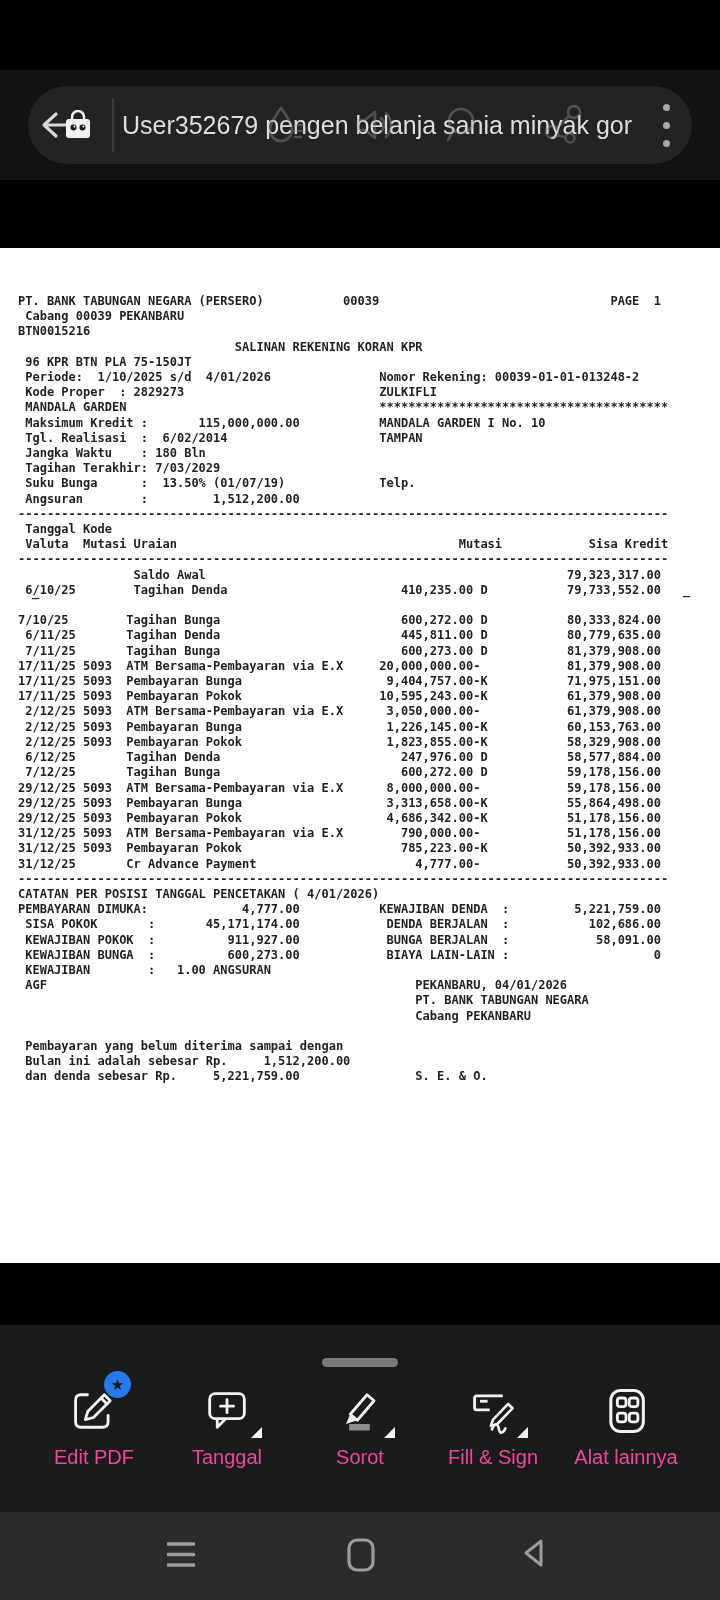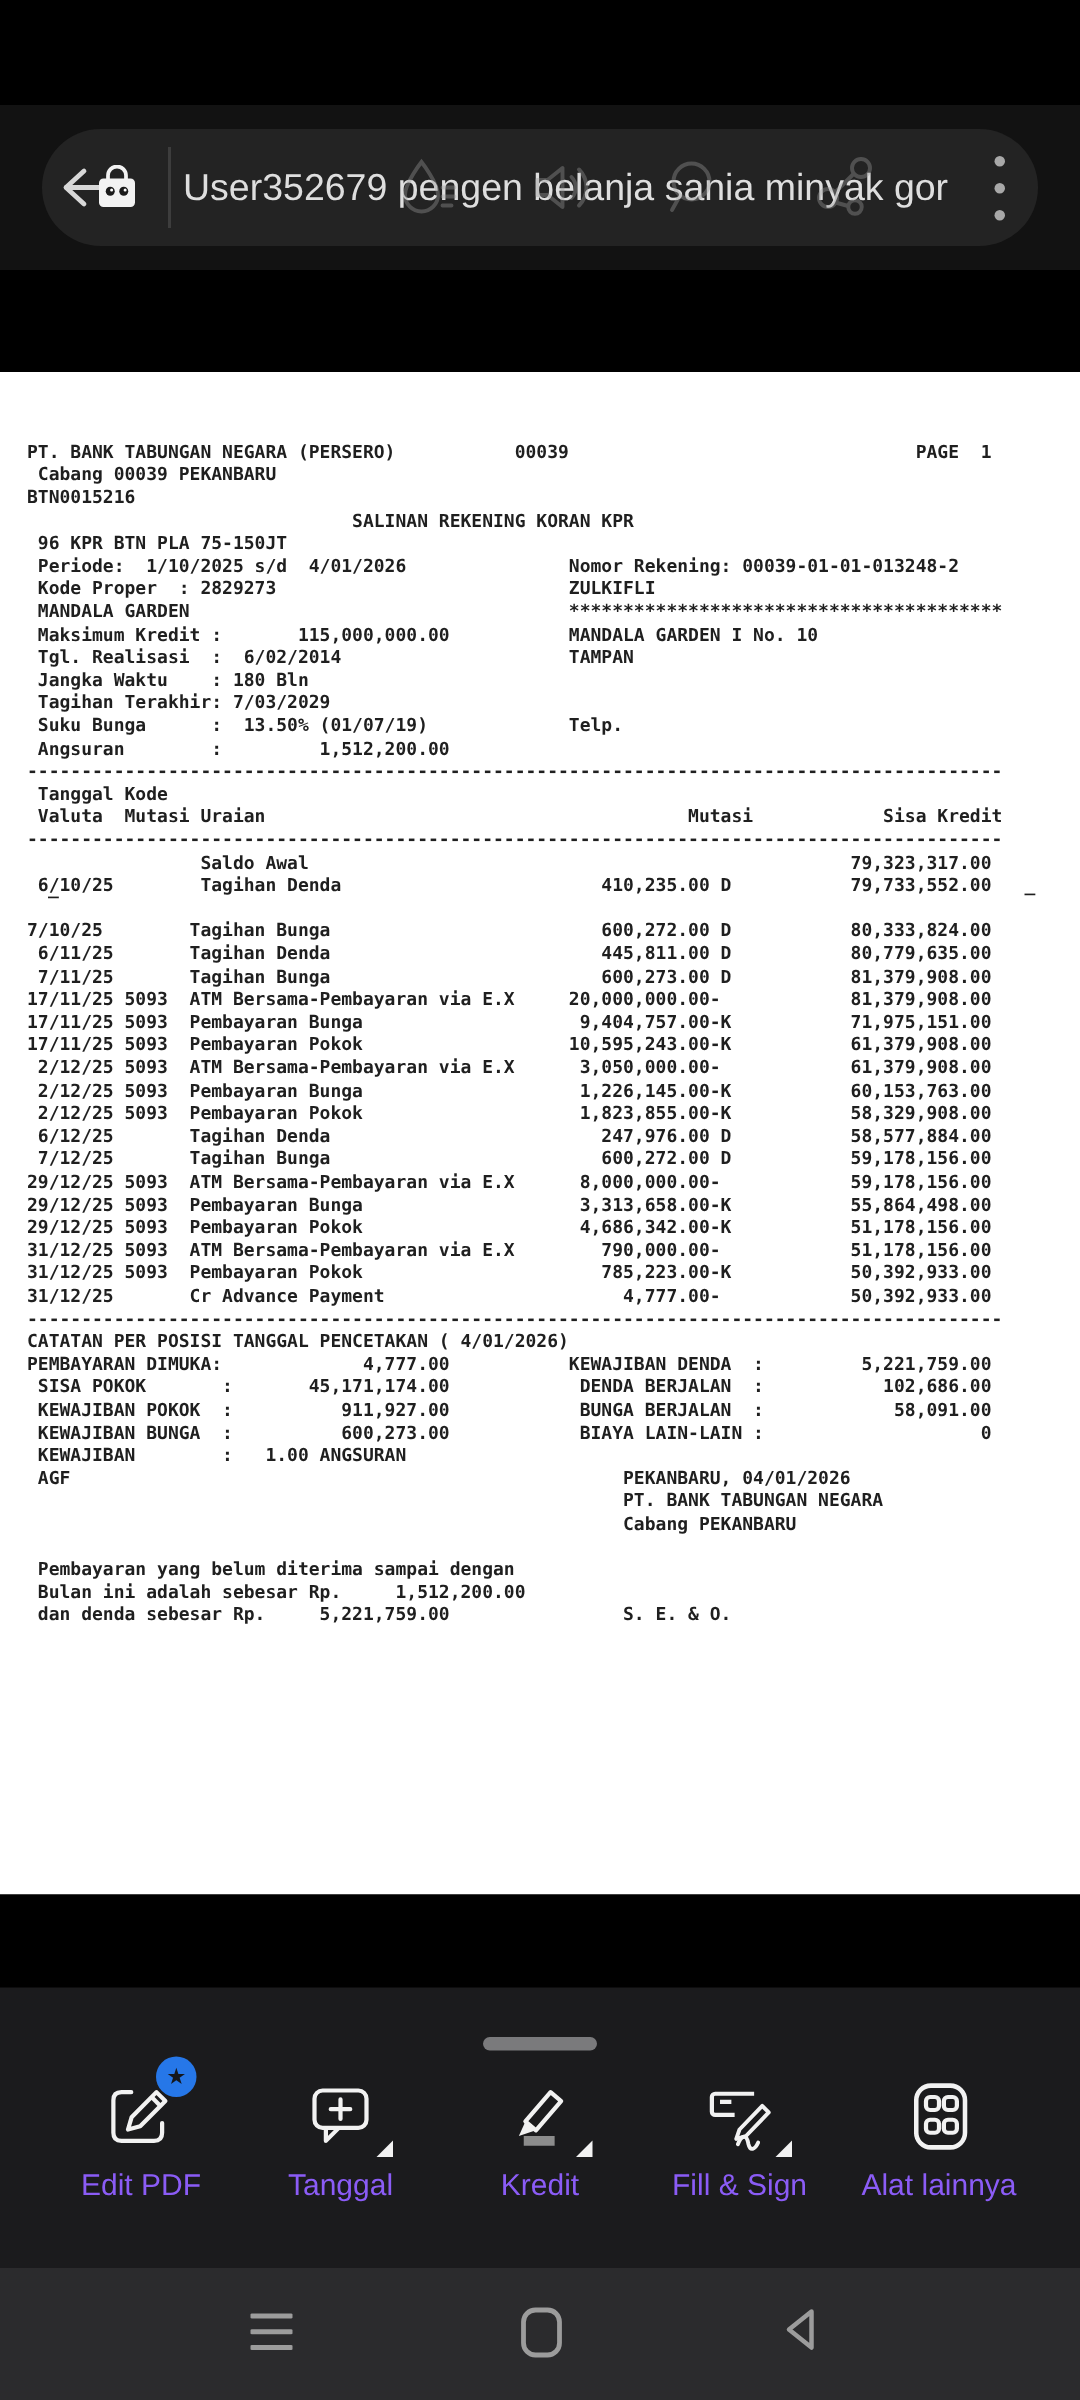--- a/index.html
+++ b/index.html
@@ -23,21 +23,21 @@
   .artifact{position:absolute;font-family:"DejaVu Sans Mono",monospace;font-size:12px;font-weight:bold;color:#1f1f1f;}
   #artifact-left{left:32px;top:337px;}
   #artifact-right{left:683px;top:335px;}
   
   #gap2{position:absolute;left:0;top:1263px;width:720px;height:62px;background:#000;}
   #bottom-sheet{position:absolute;left:0;top:1325px;width:720px;height:187px;background:#1b1b1d;}
   #drag-handle{position:absolute;left:322px;top:33px;width:76px;height:9px;border-radius:5px;background:#7a7a7c;}
   #tools{position:absolute;left:42px;top:58px;width:636px;display:flex;justify-content:space-between;}
   .tool{width:104px;display:flex;flex-direction:column;align-items:center;cursor:pointer;}
   .tool-icon-wrap{position:relative;width:56px;height:56px;display:flex;align-items:center;justify-content:center;}
-  .tool-label{margin-top:7px;font-size:20px;color:#8b5cf6;white-space:nowrap;}
+  .tool-label{margin-top:7px;font-size:20px;color:#ec4899;white-space:nowrap;}
   .caret{position:absolute;right:-7px;bottom:1px;width:0;height:0;
          border-left:11px solid transparent;border-bottom:11px solid #f2f2f2;}
   #star-badge{position:absolute;top:-12px;right:-9px;width:27px;height:27px;border-radius:50%;
               background:#2677e8;color:#15171b;font-size:15px;line-height:27px;text-align:center;}
   .gray-mark{fill:#8c8c8c;}
   
   #nav-bar{position:absolute;left:0;top:1512px;width:720px;height:88px;background:#2b2b2d;}
   .nav-ico{position:absolute;top:26px;}
   #nav-recents{left:167px;} #nav-home{left:347px;} #nav-back{left:521px;}
   svg{display:block;}
@@ -185,21 +185,21 @@
 
       <div class="tool">
         <div class="tool-icon-wrap">
           <svg width="52" height="52" viewBox="0 0 48 48">
             <path d="M15 27 L30.5 9 l6.5 5.5 L21.5 32.5 z" stroke="#f2f2f2" stroke-width="2.6" fill="none" stroke-linejoin="round"></path>
             <path d="M15 27 l6.5 5.5 L11 36 z" fill="#f2f2f2"></path>
             <rect class="gray-mark" x="14" y="36" width="19" height="6"></rect>
           </svg>
           <div class="caret"></div>
         </div>
-        <div class="tool-label">Kredit</div>
+        <div class="tool-label">Sorot</div>
       </div>
 
 
       <div class="tool">
         <div class="tool-icon-wrap">
           <svg width="52" height="52" viewBox="0 0 48 48">
             <path d="M33 10 H9 a2 2 0 0 0 -2 2 v9 a2 2 0 0 0 2 2 h12" stroke="#f2f2f2" stroke-width="2.6" fill="none"></path>
             <path d="M12 15 h7" stroke="#f2f2f2" stroke-width="2.6" fill="none"></path>
             <path d="M24 32 L38 17.5 l4 4 L28 36 l-6 1.8 z" stroke="#f2f2f2" stroke-width="2.4" fill="none" stroke-linejoin="round"></path>
             <path d="M23 41 c2.5-6 5.5-6 6.5 0 c1 4.5 4 3.5 6-1" stroke="#f2f2f2" stroke-width="2.4" fill="none" stroke-linecap="round"></path>

